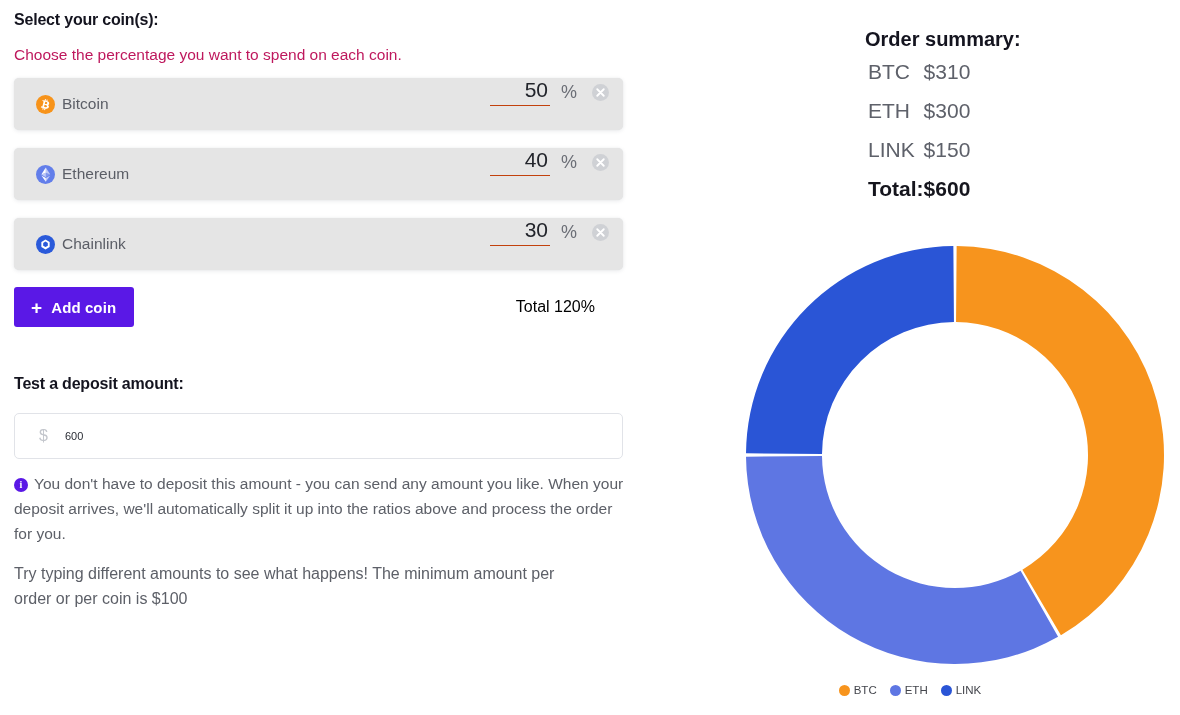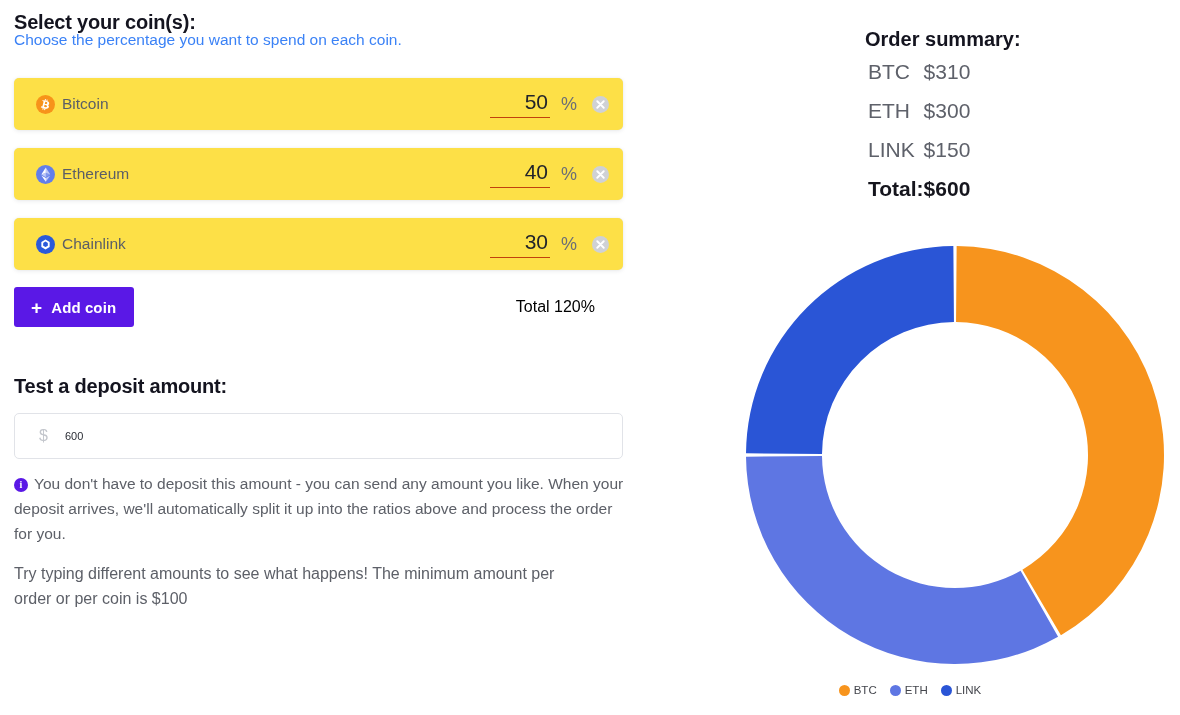--- a/index.html
+++ b/index.html
@@ -9,38 +9,38 @@
     background: #ffffff;
     font-family: "Liberation Sans", sans-serif;
     overflow: hidden;
   }
   .page { position: relative; width: 1180px; height: 715px; background: #fff; }
 
   
   .left-col { position: absolute; left: 14px; top: 0; width: 625px; height: 715px; }
 
   .section-title {
-    font-size: 20px; font-weight: 700; color: #14141f;
+    font-size: 16px; font-weight: 700; color: #14141f;
     letter-spacing: -0.2px; margin: 0;
   }
   .title-coins { position: absolute; left: 0; top: 11px; }
   .subtitle {
-    position: absolute; left: 0; top: 31px;
-    font-size: 15.5px; color: #3b82f6; font-weight: 400;
+    position: absolute; left: 0; top: 46px;
+    font-size: 15.5px; color: #be185d; font-weight: 400;
   }
 
   .coin-list { position: absolute; left: 0; top: 78px; width: 609px; }
   .coin-row {
     position: relative;
     height: 52px; width: 609px;
-    background: #fde047;
+    background: #e5e5e5;
     border-radius: 5px;
     box-shadow: 0 1px 4px rgba(30,35,60,0.10), 0 0 1px rgba(30,35,60,0.10);
     margin-bottom: 18px;
-    display: flex; align-items: center;
+    display: flex; 
   }
   .coin-ident { display: flex; align-items: center; padding-left: 22px; }
   .coin-icon { width: 19px; height: 19px; border-radius: 50%; flex: 0 0 19px; position: relative; }
   .coin-icon svg { display: block; width: 19px; height: 19px; }
   .coin-name { font-size: 15.5px; color: #5b5e66; margin-left: 7px; white-space: nowrap; }
 
   .pct-wrap { position: absolute; right: 14px; display: flex; align-items: center; }
   .pct-input {
     width: 60px; text-align: right;
     font-size: 21px; color: #22242b;

